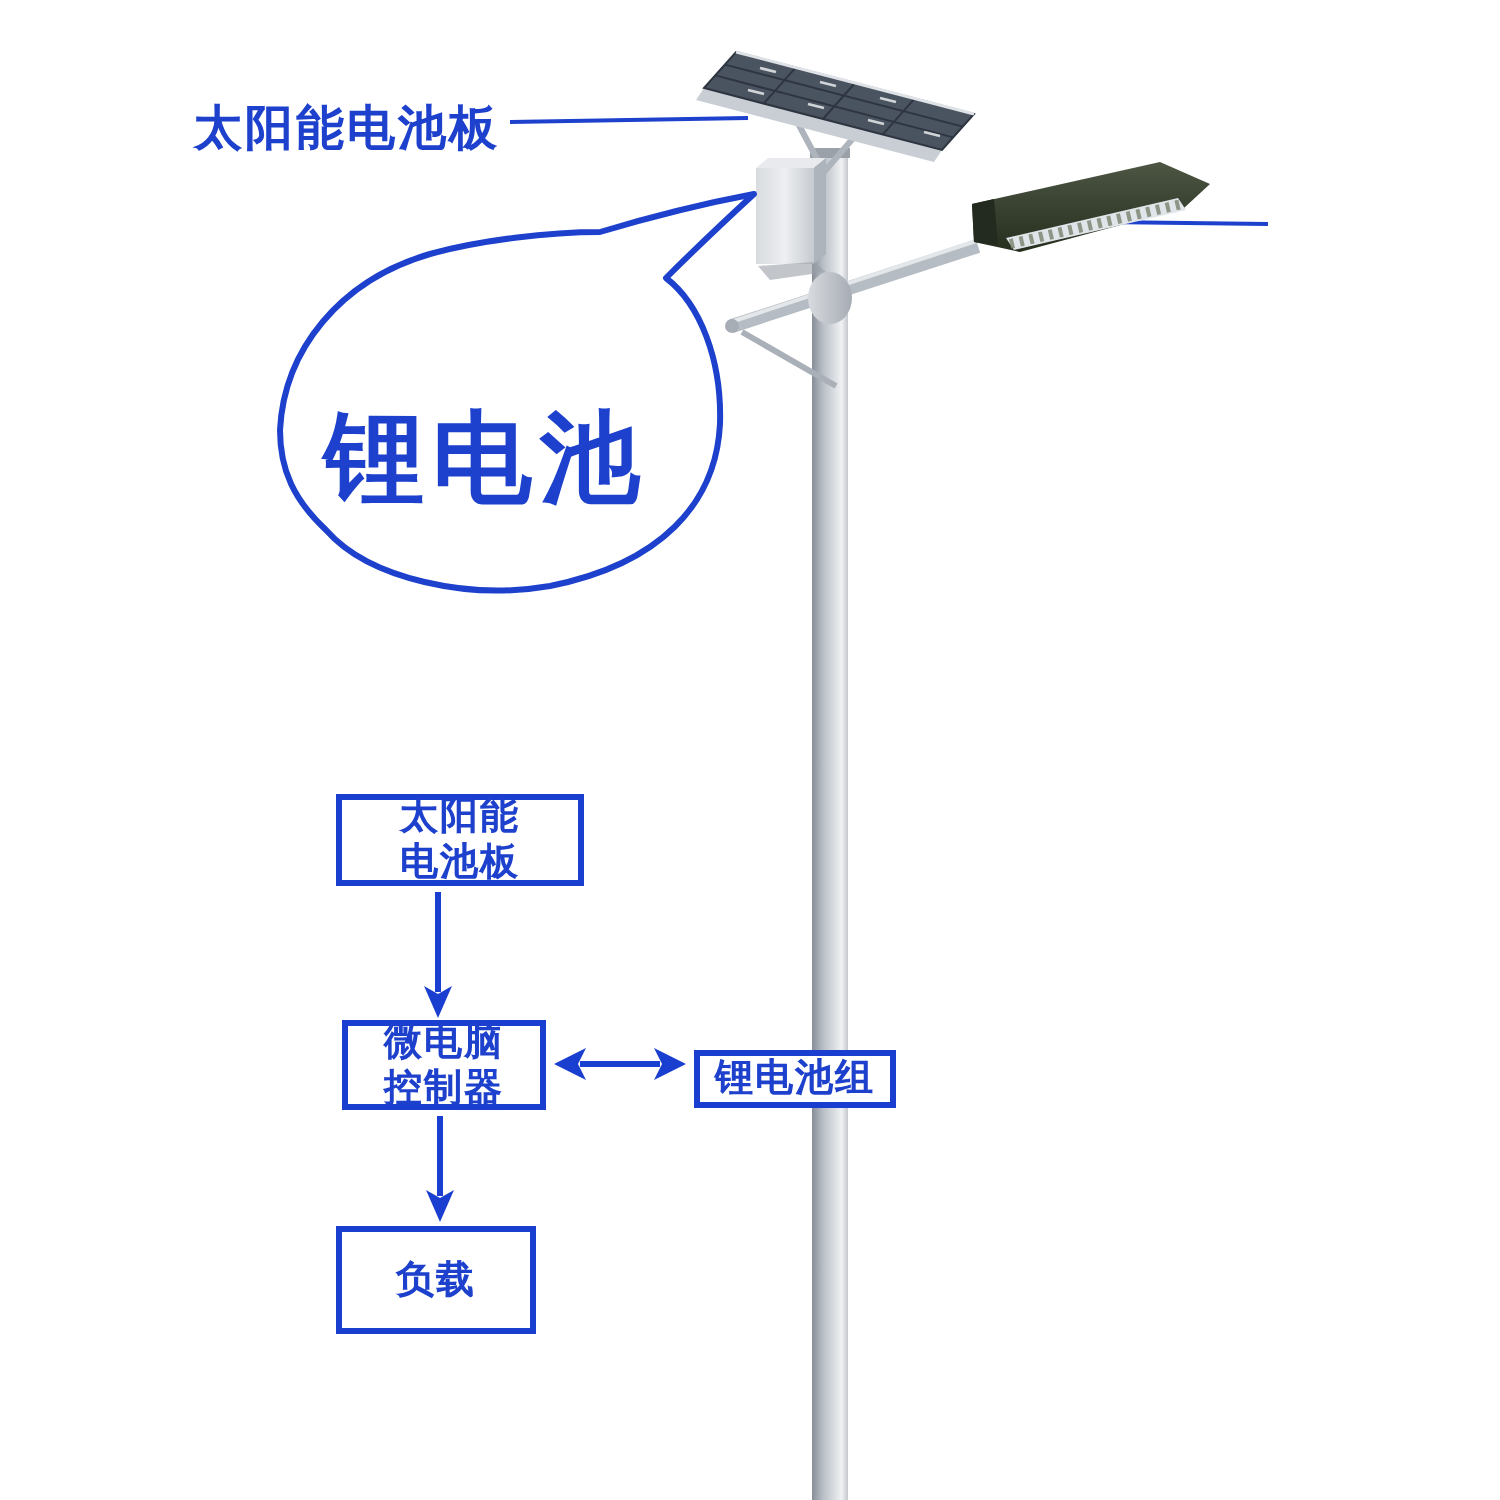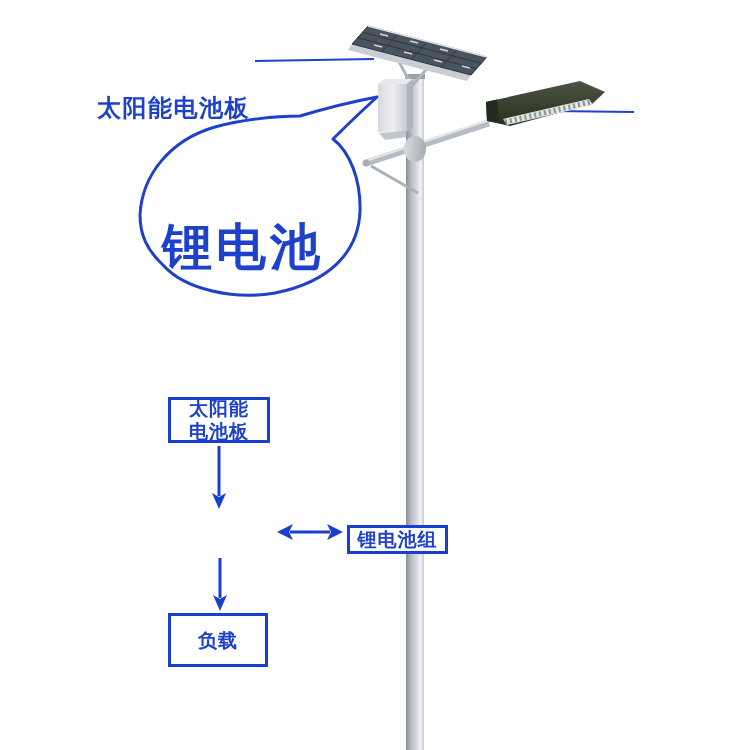--- a/index.html
+++ b/index.html
@@ -1,20 +1,20 @@
 <!DOCTYPE html>
 <html><head>
 <meta charset="utf-8">
 <style>
   html,body{margin:0;padding:0;background:#ffffff;}
   #stage{position:relative;width:750px;height:750px;background:#ffffff;overflow:hidden;
          font-family:"DejaVu Sans","Liberation Sans",sans-serif;}
   #art{position:absolute;left:0;top:0;z-index:1;}
   .label{position:absolute;z-index:2;color:#1d41cc;font-size:24px;font-weight:600;
-         letter-spacing:1.5px;white-space:nowrap;margin-top:44px;}
+         letter-spacing:1.5px;white-space:nowrap;}
   .bubble-text{position:absolute;z-index:2;color:#1d41cc;font-size:50px;font-weight:bold;
          letter-spacing:4px;white-space:nowrap;}
   .fbox{position:absolute;z-index:2;box-sizing:border-box;border:3px solid #1a3fd0;
         background:#ffffff;color:#1d41cc;font-size:19px;font-weight:600;line-height:23px;
         display:flex;flex-direction:column;align-items:center;justify-content:center;
         text-align:center;letter-spacing:1px;}
   .fbox span{display:block;}
 </style>
 </head>
 <body>
@@ -119,27 +119,31 @@
       <path d="M277,532 L293,524 L289,532 L293,540 Z" stroke="none"></path>
       <path d="M343,532 L327,524 L331,532 L327,540 Z" stroke="none"></path>
       <line x1="220" y1="558" x2="220" y2="598" stroke-width="3"></line>
       <path d="M220,611 L213,595 L220,599 L227,595 Z" stroke="none"></path>
     </g>
   </svg>
 
   <div class="label" style="left:97px;top:48px;">太阳能电池板</div>
 
 
-  <div class="bubble-text" style="left:162px;top:214px;">锂电池</div>
+  <div class="bubble-text" style="left:162px;top:196px;">锂电池</div>
 
-  <div class="fbox" style="left:168px;top:397px;width:102px;height:46px;">
+  <div class="fbox" style="left:168px;top:397px;width:124px;height:46px;">
     <span>太阳能</span>
     <span>电池板</span>
   </div>
 
+  <div class="fbox" style="left:171px;top:510px;width:102px;height:45px;">
+    <span>微电脑</span>
+    <span>控制器</span>
+  </div>
 
   <div class="fbox" style="left:347px;top:525px;width:101px;height:29px;">
     <span>锂电池组</span>
   </div>
 
   <div class="fbox" style="left:168px;top:613px;width:100px;height:54px;">
     <span>负载</span>
   </div>
 
 </div>

